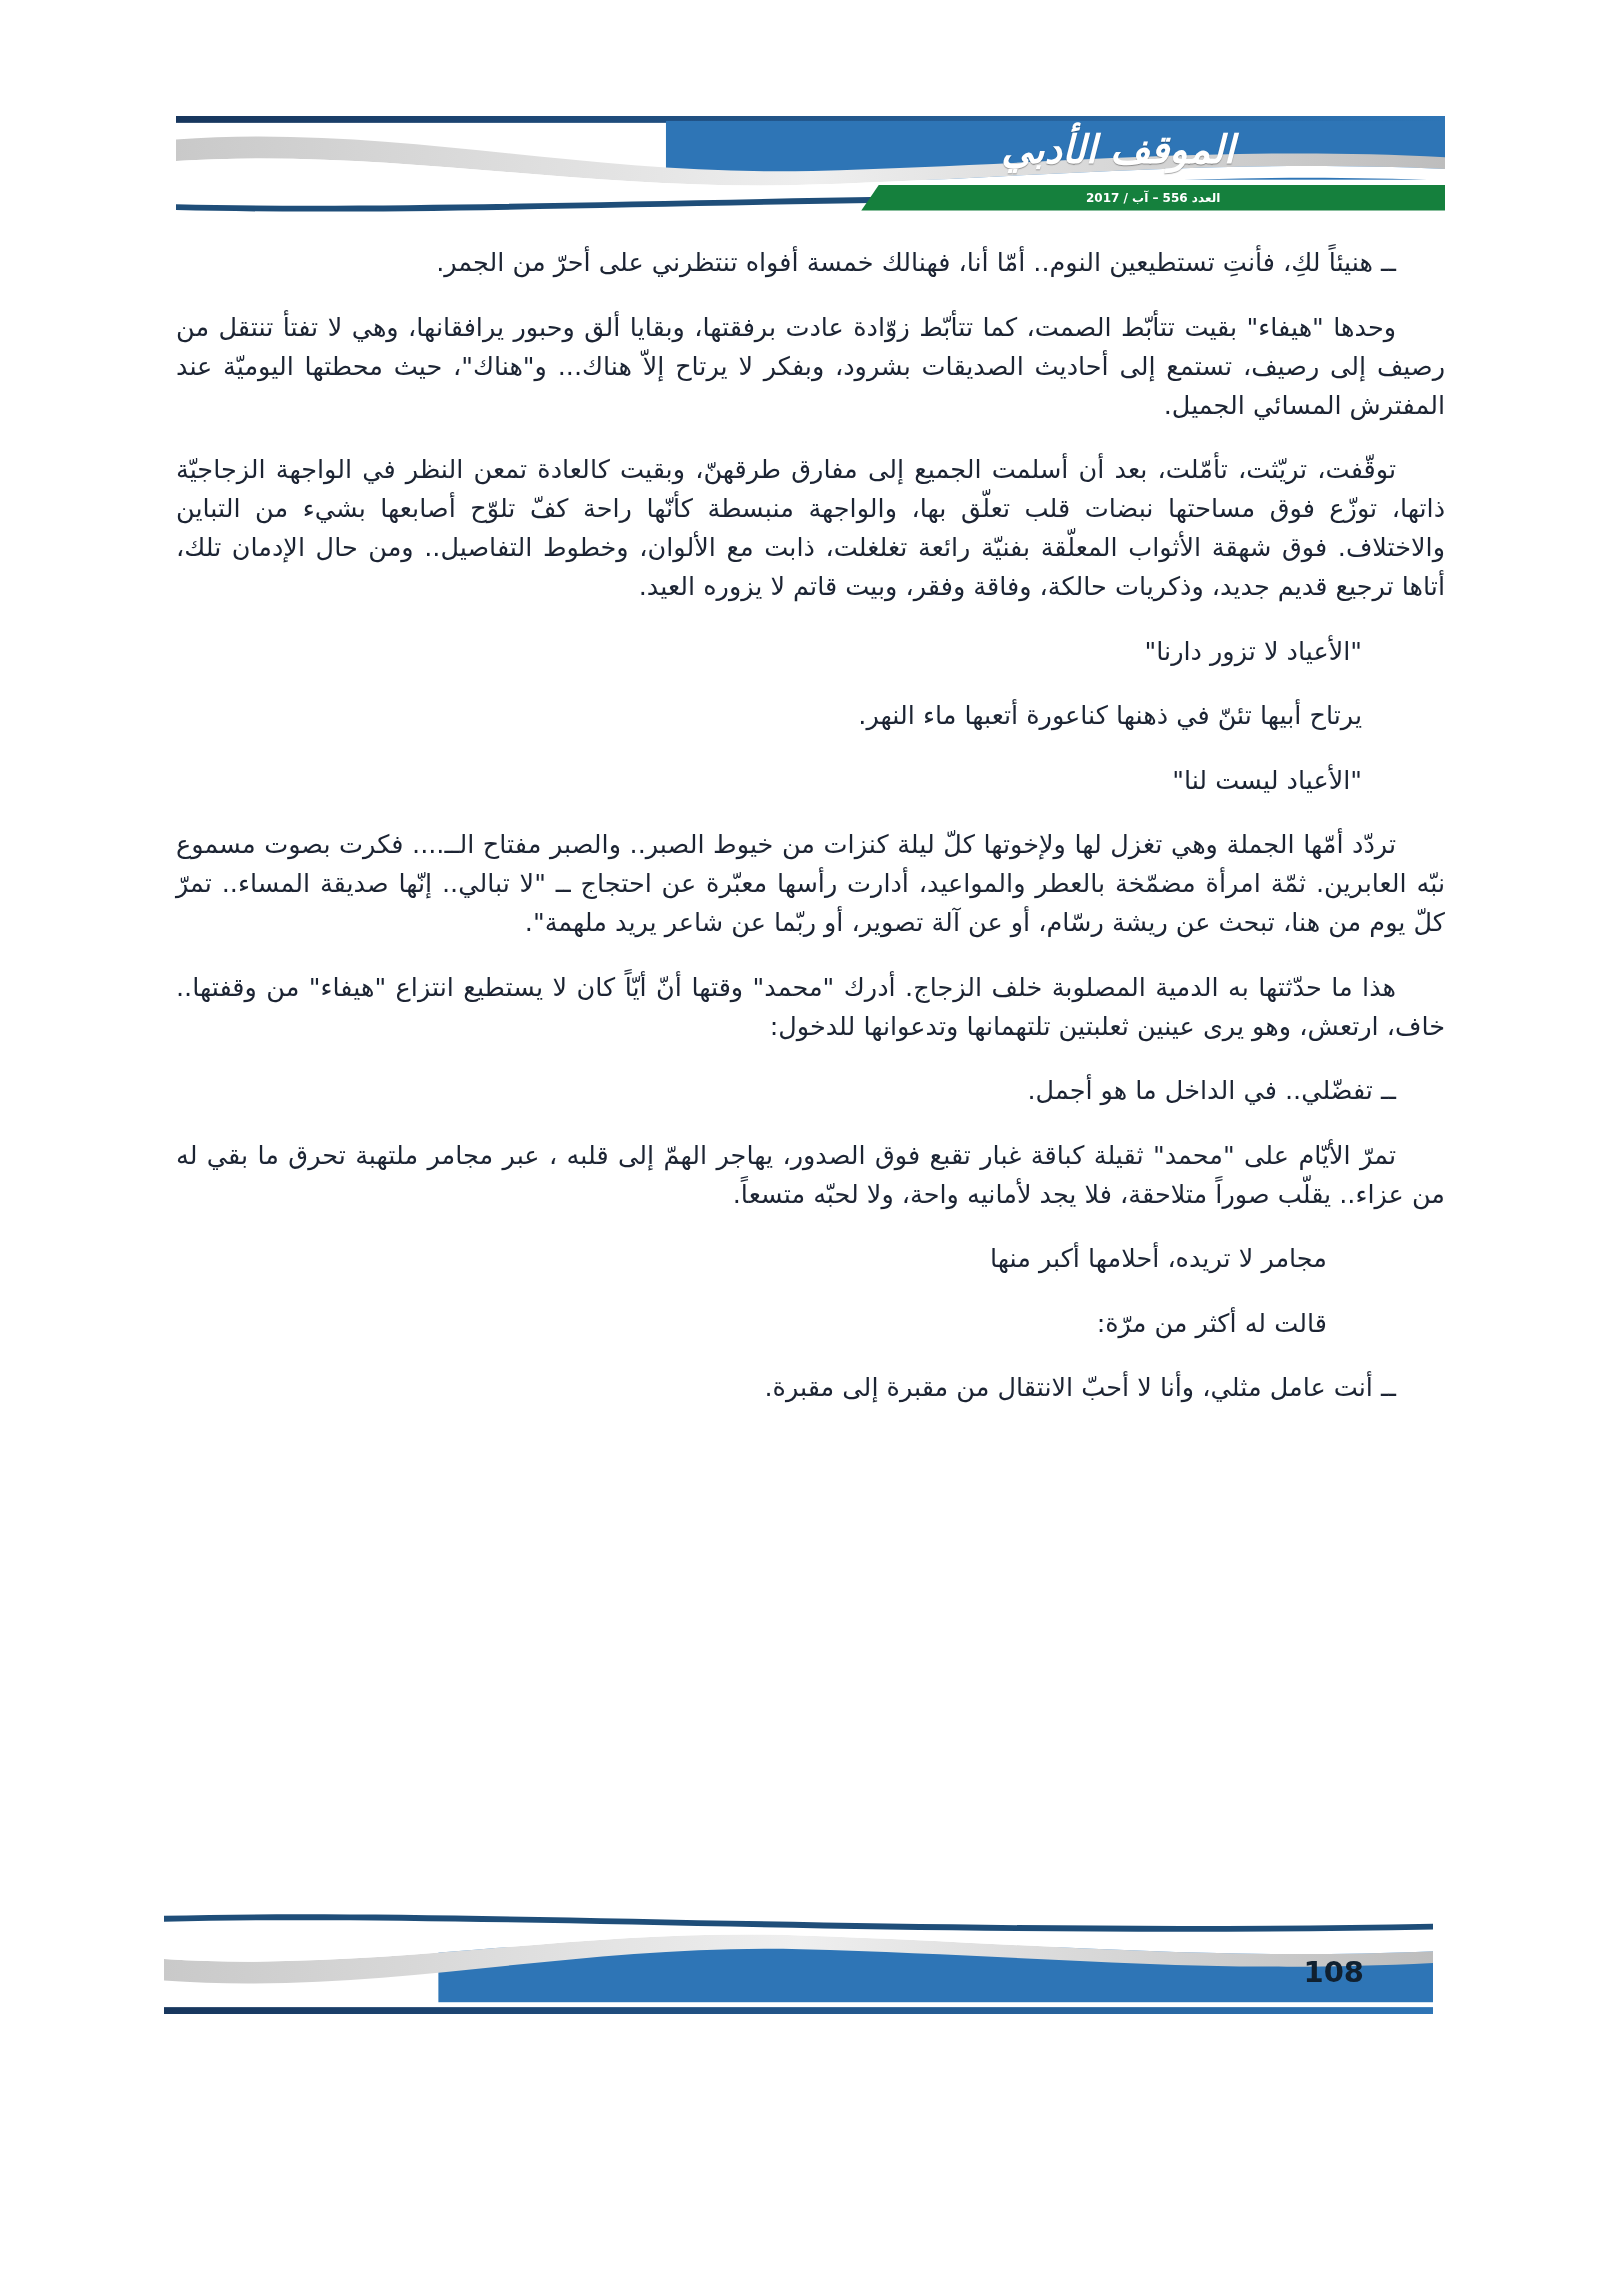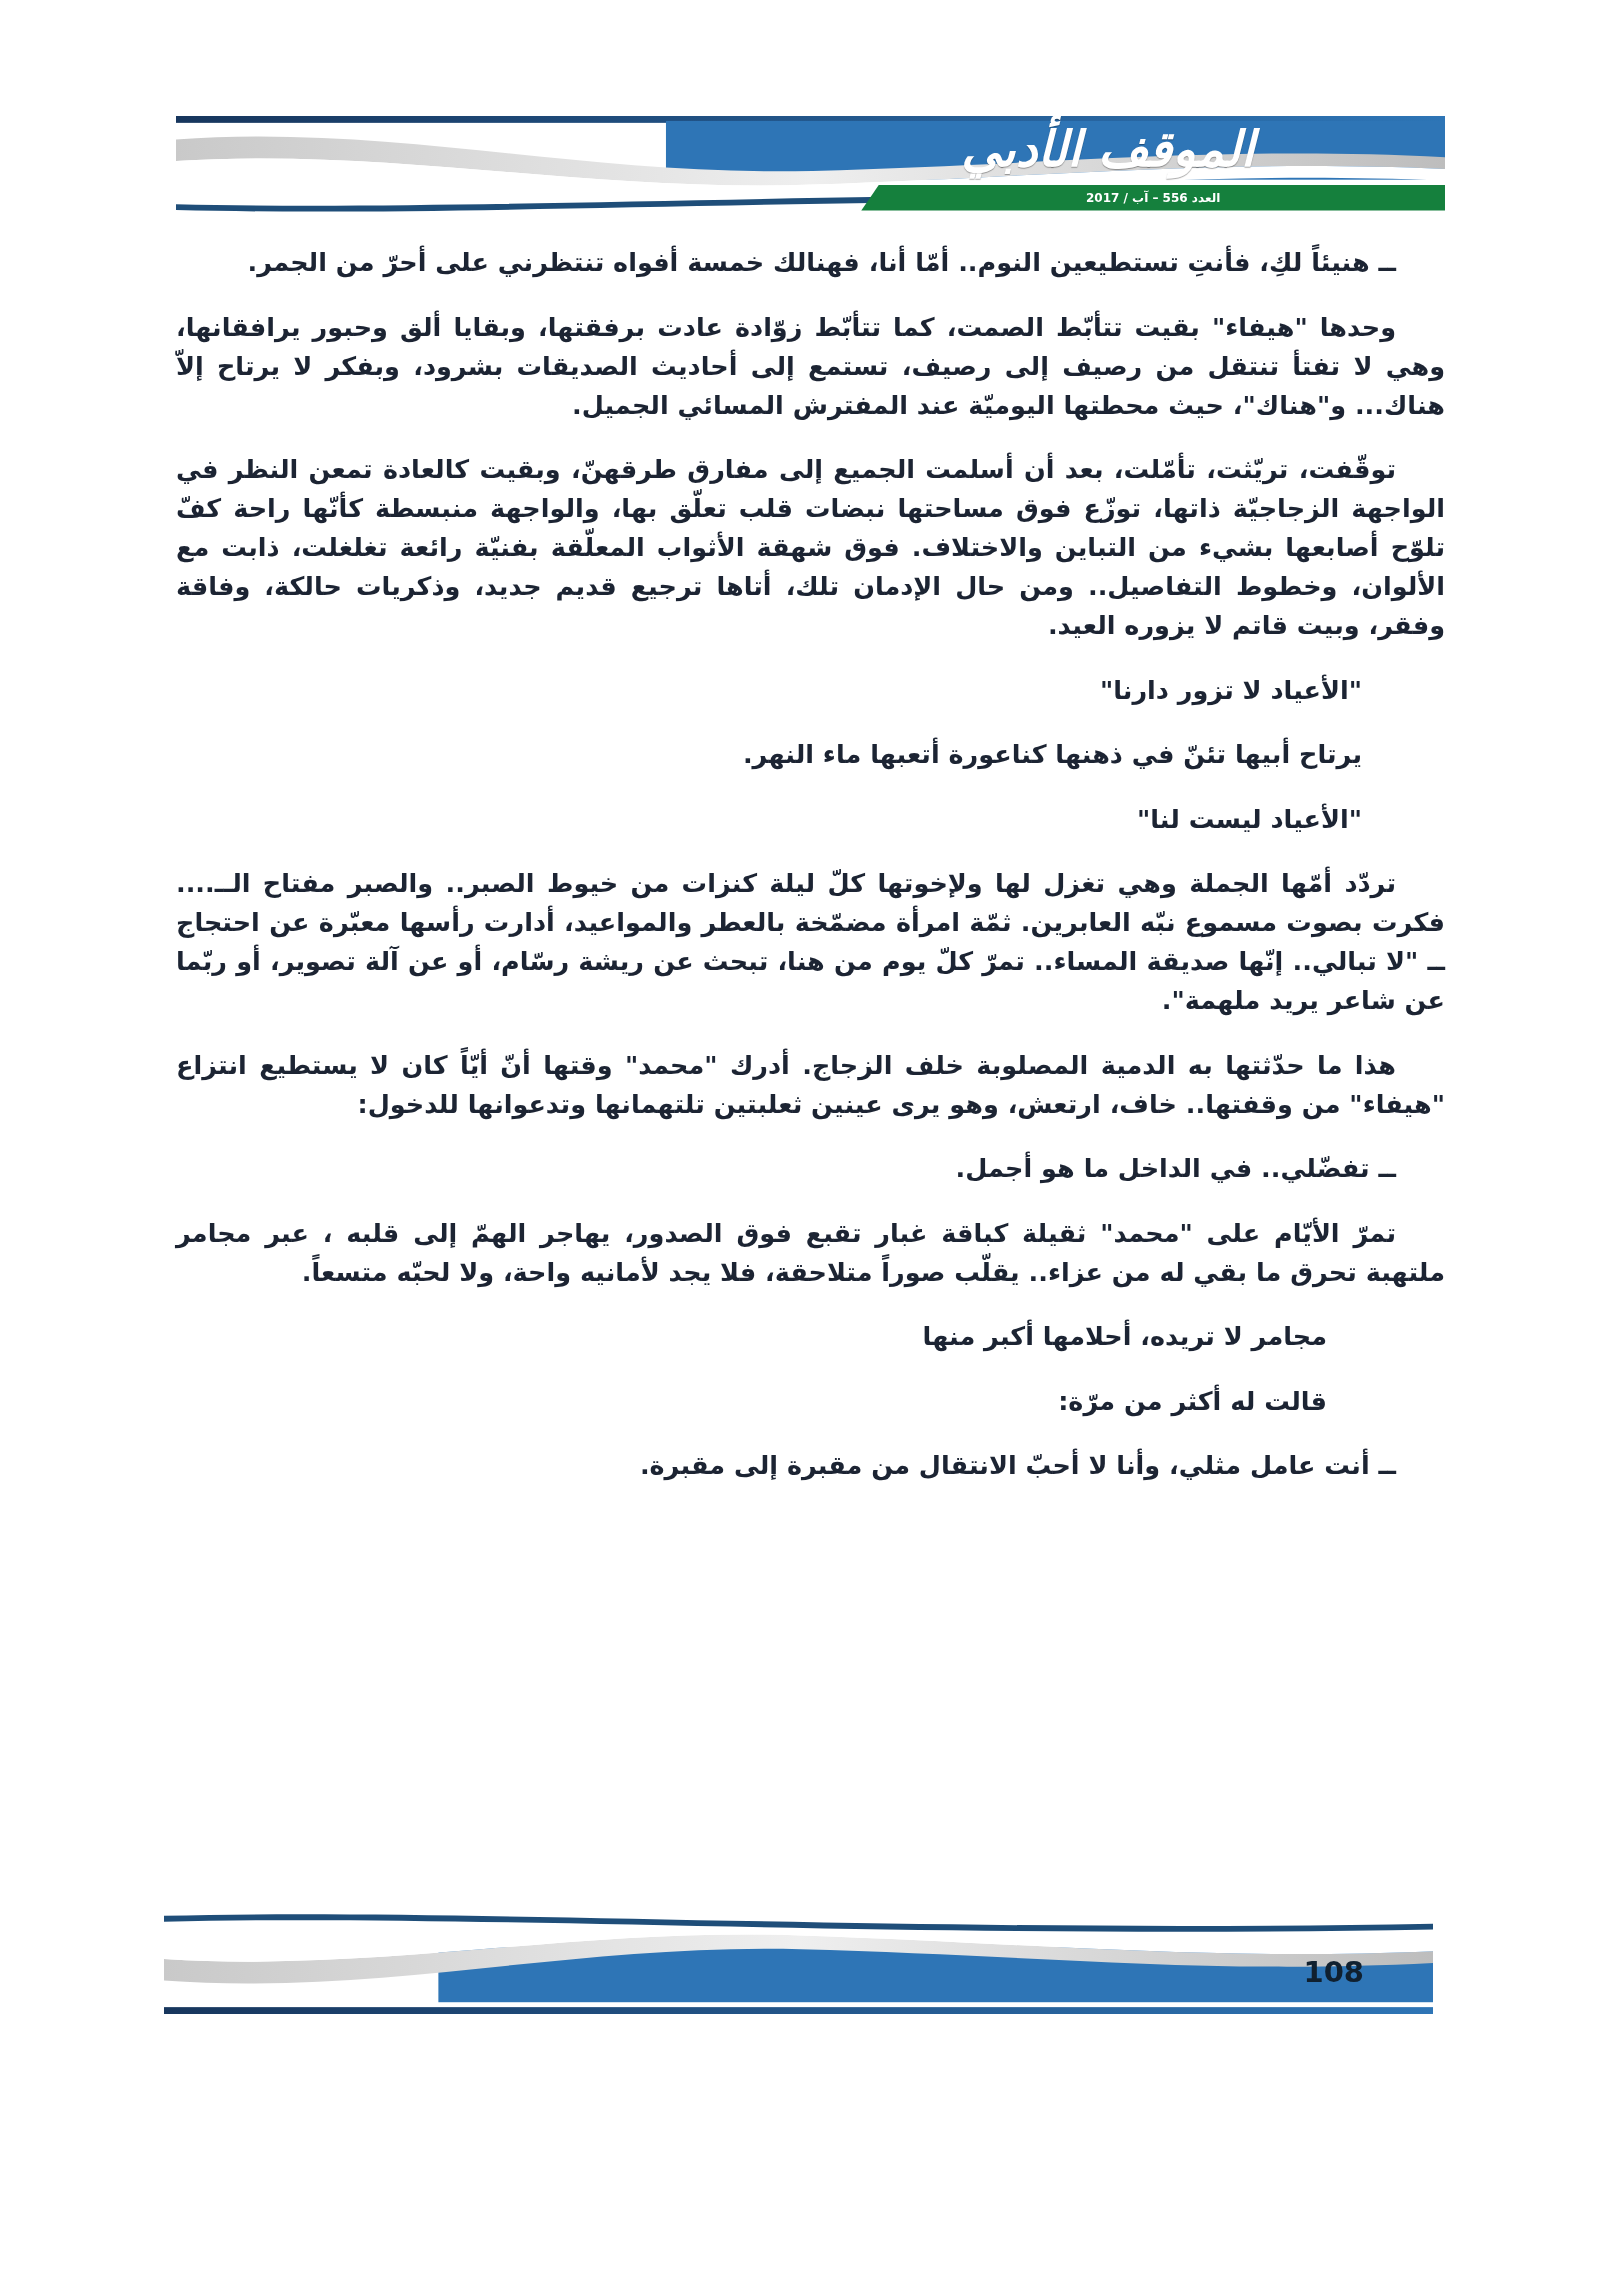--- a/index.html
+++ b/index.html
@@ -28,28 +28,28 @@
   .deco {
     position: absolute;
     left: 0; top: 0;
     width: 100%;
     height: 100%;
     display: block;
   }
   .logo {
     position: absolute;
     top: 5.9px;
-    right: 58px;
+    right: 48px;
     width: 44%;
     height: 55px;
     display: flex;
     align-items: center;
     justify-content: center;
     color: #ffffff;
-    font-size: 49px;
+    font-size: 39px;
     font-weight: 700;
     font-style: italic;
     letter-spacing: 1px;
     text-shadow: 0 1px 1px rgba(0,0,0,.35);
     z-index: 2;
     white-space: nowrap;
   }
   .issue {
     position: absolute;
     top: 69px;
@@ -70,21 +70,21 @@
   
   .article {
     position: absolute;
     top: 243px;
     left: 176px;
     width: 1269px;
     direction: rtl;
     color: #1c2433;
     font-size: 25.5px;
     line-height: 39px;
-    font-weight: 700;
+    font-weight: 400;
     text-align: justify;
   }
   .para {
     margin: 0 0 25.5px 0;
     text-indent: 49px;
   }
   .para.quote {
     text-indent: 83px;
     text-align: right;
   }

